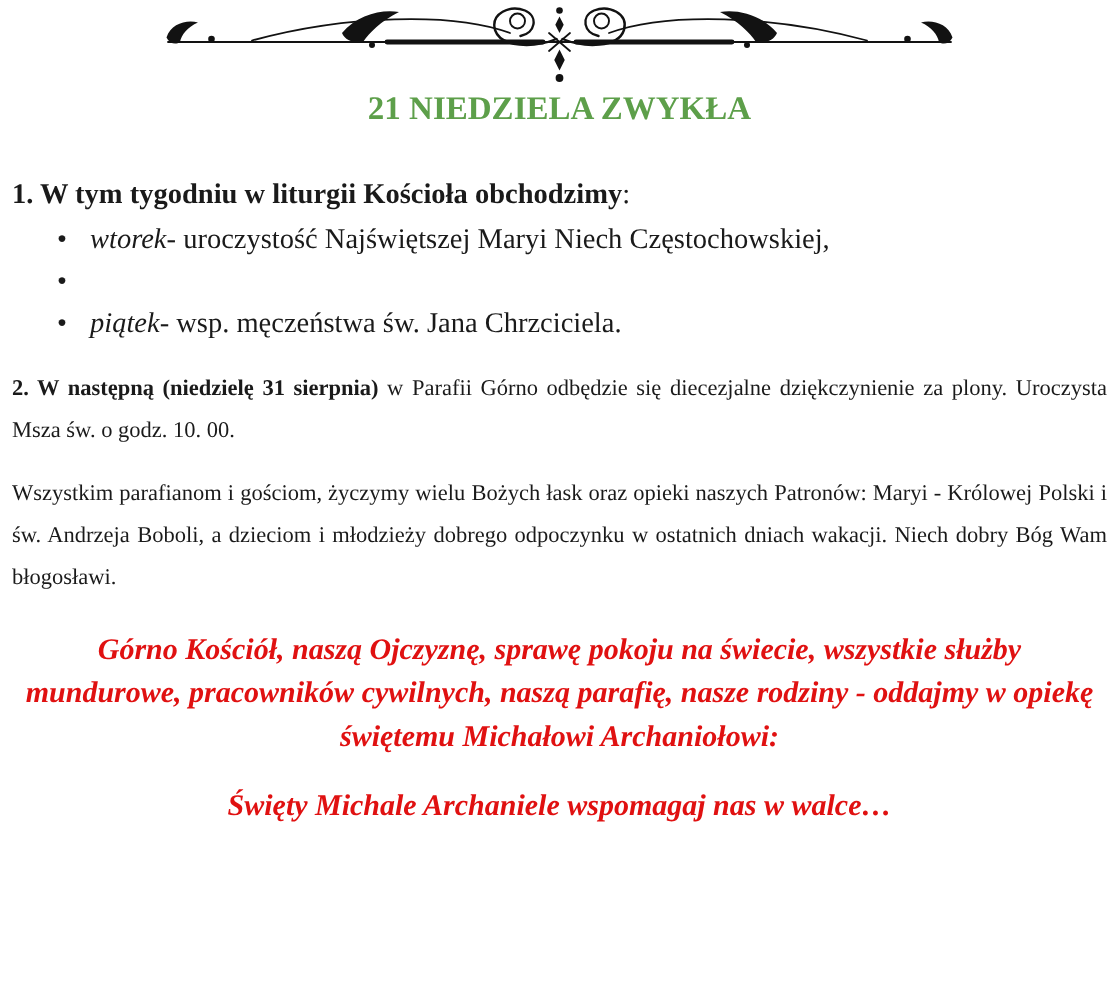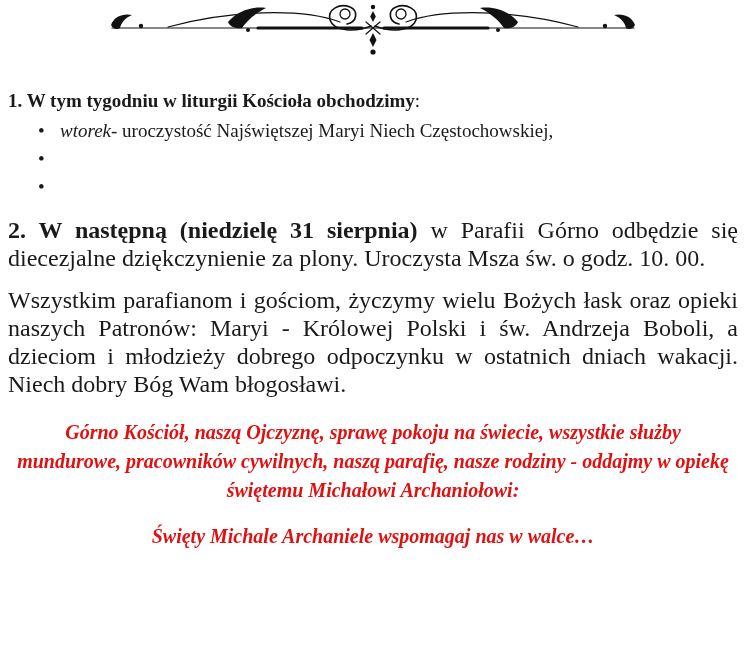--- a/index.html
+++ b/index.html
@@ -23,21 +23,21 @@
   }
   .subtitle { margin-top: 3px; }
   .date-line { margin-top: 1px; }
   p { margin: 0; font-family: Liberation Serif, serif; }
   .heading { font-size: 19px; line-height: 28px; margin-top: 31px; }
   .heading b { font-weight: bold; }
   ul.day-list { list-style: none; margin: 2px 0 0 0; padding: 0; }
   ul.day-list li { display: flex; padding-left: 30px; font-size: 19px; line-height: 28px; }
   .bullet { width: 22px; flex: 0 0 22px; text-align: left; }
   .li-text i { font-style: italic; }
-  .just { text-align: justify; font-size: 24px; line-height: 28px; }
+  .just { text-align: justify; font-size: 15px; line-height: 28px; }
   .sec2 { margin-top: 15px; }
   .sec3 { margin-top: 0; }
   .closing { margin-top: 14px; }
   .prayer-line {
     color: var(--prayer_red, #e01111);
     font-weight: bold; font-style: italic;
     text-align: center; font-size: 20px; line-height: 29px;
   }
   .dedication { margin: 20px 4px 0 4px; }
   .invocation { margin-top: 17px; }
@@ -71,33 +71,35 @@
         <path d="M635,23 C632,14 622,11 614,13 C621,16 625,21 626,26 C629,28 633,27 635,23 Z"></path>
         <circle cx="605" cy="24" r="2.2"></circle>
         <path d="M228,20 C238,8 254,4 266,6 C254,12 246,20 242,26 C236,27 230,25 228,20 Z"></path>
         <circle cx="248" cy="28" r="2"></circle>
         <path d="M518,20 C508,8 492,4 480,6 C492,12 500,20 504,26 C510,27 516,25 518,20 Z"></path>
         <circle cx="498" cy="28" r="2"></circle>
       </g>
     </svg>
   </div>
 
+  <div class="subtitle">21 NIEDZIELA ZWYKŁA</div>
 
   <div>
     <p class="heading"><b>1. W tym tygodniu w liturgii Kościoła obchodzimy</b><span>:</span></p>
     <ul class="day-list">
       <li>
         <span class="bullet">•</span>
         <span class="li-text"><i>wtorek</i><span>- uroczystość Najświętszej Maryi Niech Częstochowskiej,</span></span>
       </li>
       <li>
         <span class="bullet">•</span>
       </li>
       <li>
         <span class="bullet">•</span>
+        <span class="li-text"><i>piątek</i><span>- wsp. męczeństwa św. Jana Chrzciciela.</span></span>
       </li>
     </ul>
   </div>
 
   <p class="just sec2"><b>2. W następną (niedzielę 31 sierpnia)</b><span> w Parafii Górno odbędzie się diecezjalne dziękczynienie za plony. Uroczysta Msza św. o godz. 10. 00.</span></p>
 
 
   <p class="just closing">Wszystkim parafianom i gościom, życzymy wielu Bożych łask oraz opieki naszych Patronów: Maryi - Królowej Polski i św. Andrzeja Boboli, a dzieciom i młodzieży dobrego odpoczynku w ostatnich dniach wakacji. Niech dobry Bóg Wam błogosławi.</p>
 
   <div>

